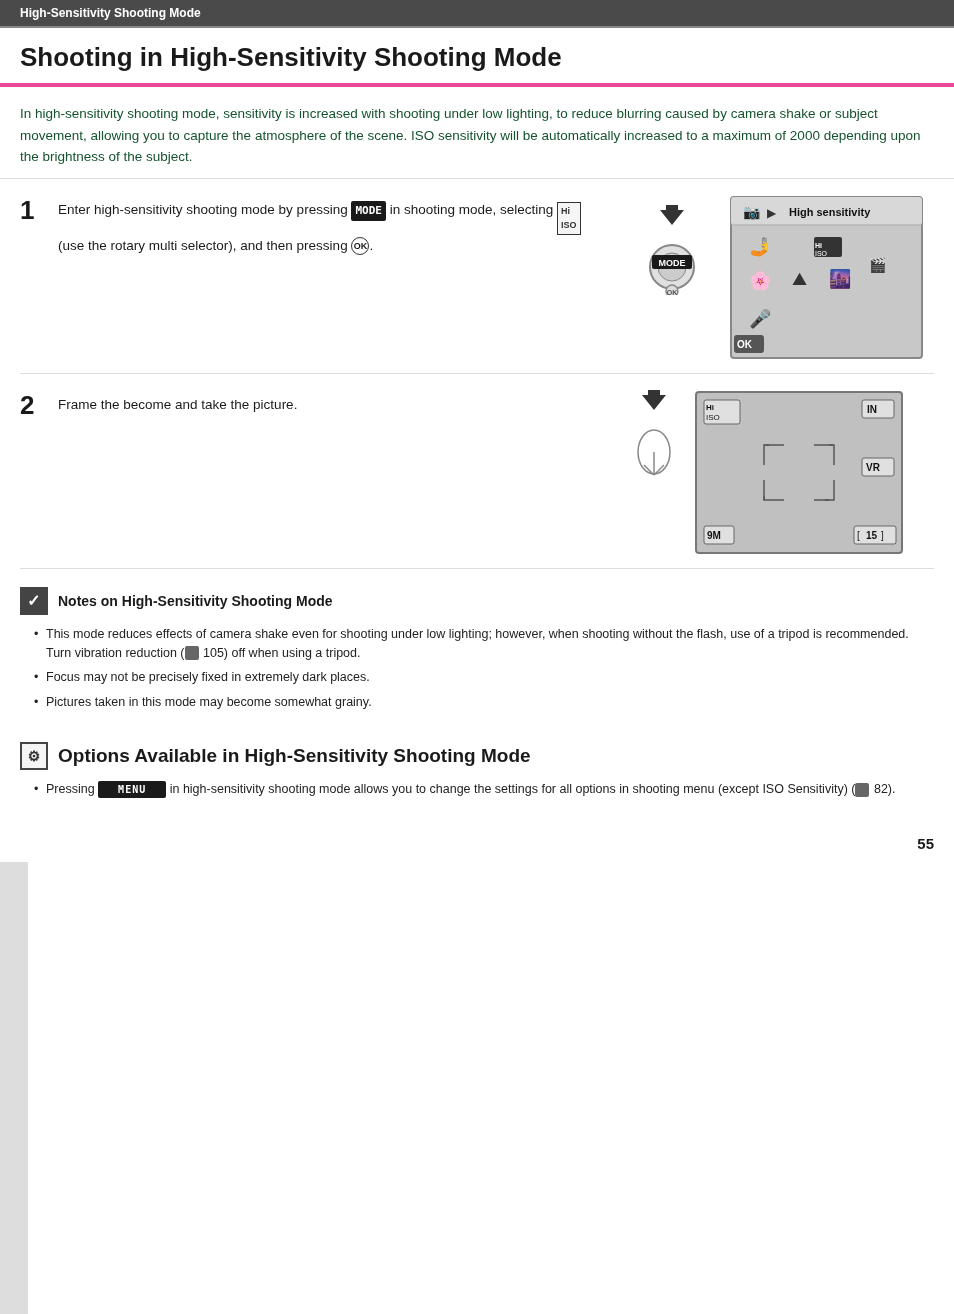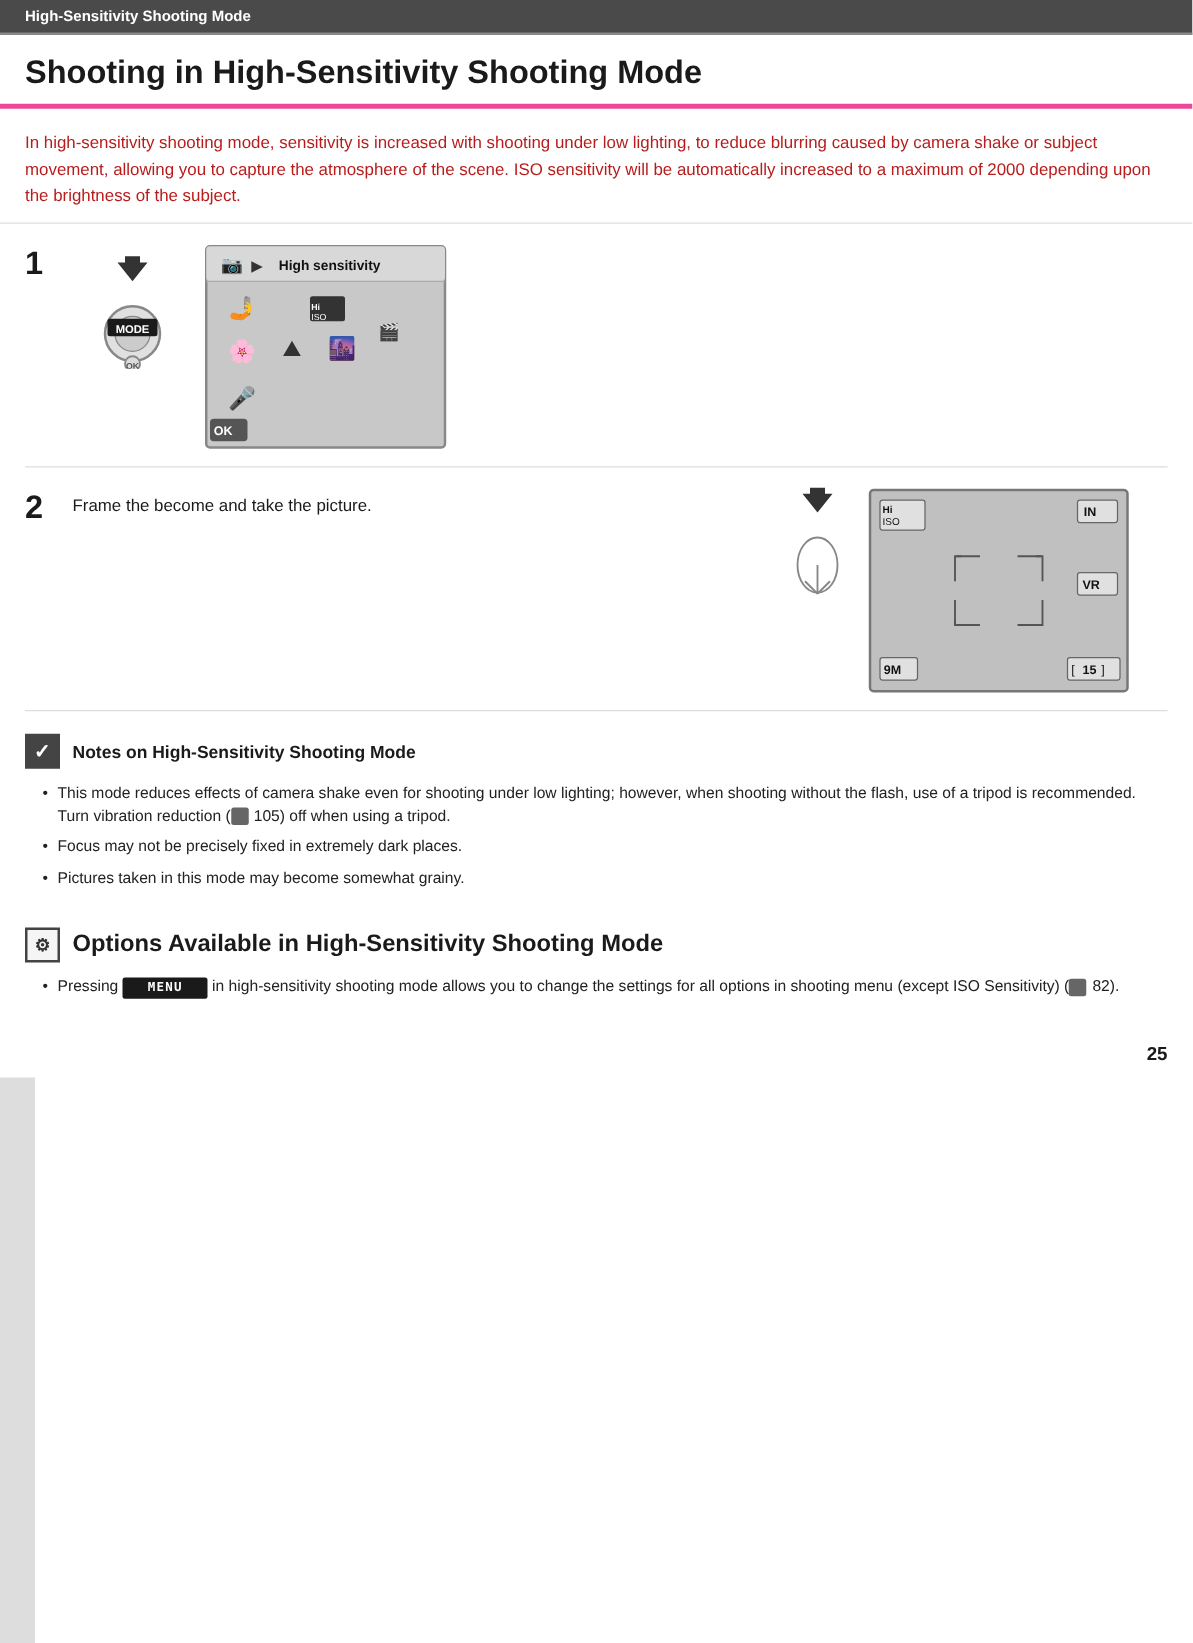--- a/index.html
+++ b/index.html
@@ -49,21 +49,21 @@
       font-weight: bold;
       color: #1a1a1a;
       line-height: 1.2;
     }
 
     
     .intro-text {
       padding: 16px 20px 10px 20px;
       font-size: 13.5px;
       line-height: 1.6;
-      color: #b91c1c;
+      color: #14532d;
       border-bottom: 1px solid #ddd;
     }
 
     
     .steps-section {
       padding: 0 20px;
     }
 
     .step-row {
       display: flex;
@@ -300,20 +300,23 @@
     </div>
 
     <div class="intro-text">
       <p>In high-sensitivity shooting mode, sensitivity is increased with shooting under low lighting, to reduce blurring caused by camera shake or subject movement, allowing you to capture the atmosphere of the scene. ISO sensitivity will be automatically increased to a maximum of 2000 depending upon the brightness of the subject.</p>
     </div>
 
     <div class="steps-section">
 
       <div class="step-row">
         <div class="step-number">1</div>
+        <div class="step-text">
+          Enter high-sensitivity shooting mode by pressing <span class="badge-mode">MODE</span> in shooting mode, selecting <span class="badge-hi-iso">Hi<br>ISO</span> (use the rotary multi selector), and then pressing <span class="ok-circle">OK</span>.
+        </div>
         <div class="step-images">
 
           <div class="mode-dial-container">
             <svg width="88" height="100" viewBox="0 0 88 100">
 
               <polygon points="44,20 56,5 50,5 50,0 38,0 38,5 32,5" fill="#333" transform="translate(0,10)"></polygon>
 
               <circle cx="44" cy="72" r="22" fill="#e0e0e0" stroke="#888" stroke-width="2"></circle>
               <circle cx="44" cy="72" r="14" fill="#ccc" stroke="#888" stroke-width="1"></circle>
 
@@ -440,20 +443,20 @@
         </div>
         <span class="options-title">Options Available in High-Sensitivity Shooting Mode</span>
       </div>
       <ul class="bullet-list">
         <li>
           Pressing <span class="badge-menu">MENU</span> in high-sensitivity shooting mode allows you to change the settings for all options in shooting menu (except ISO Sensitivity) (<span class="ref-icon"></span> 82).
         </li>
       </ul>
     </div>
 
-    <div class="page-number">25</div>
+    <div class="page-number">55</div>
 
   </div>
 
   <div class="side-tab">
     <span class="side-tab-text">High-Sensitivity Shooting Mode</span>
   </div>
 </div>
 
 </body></html>

